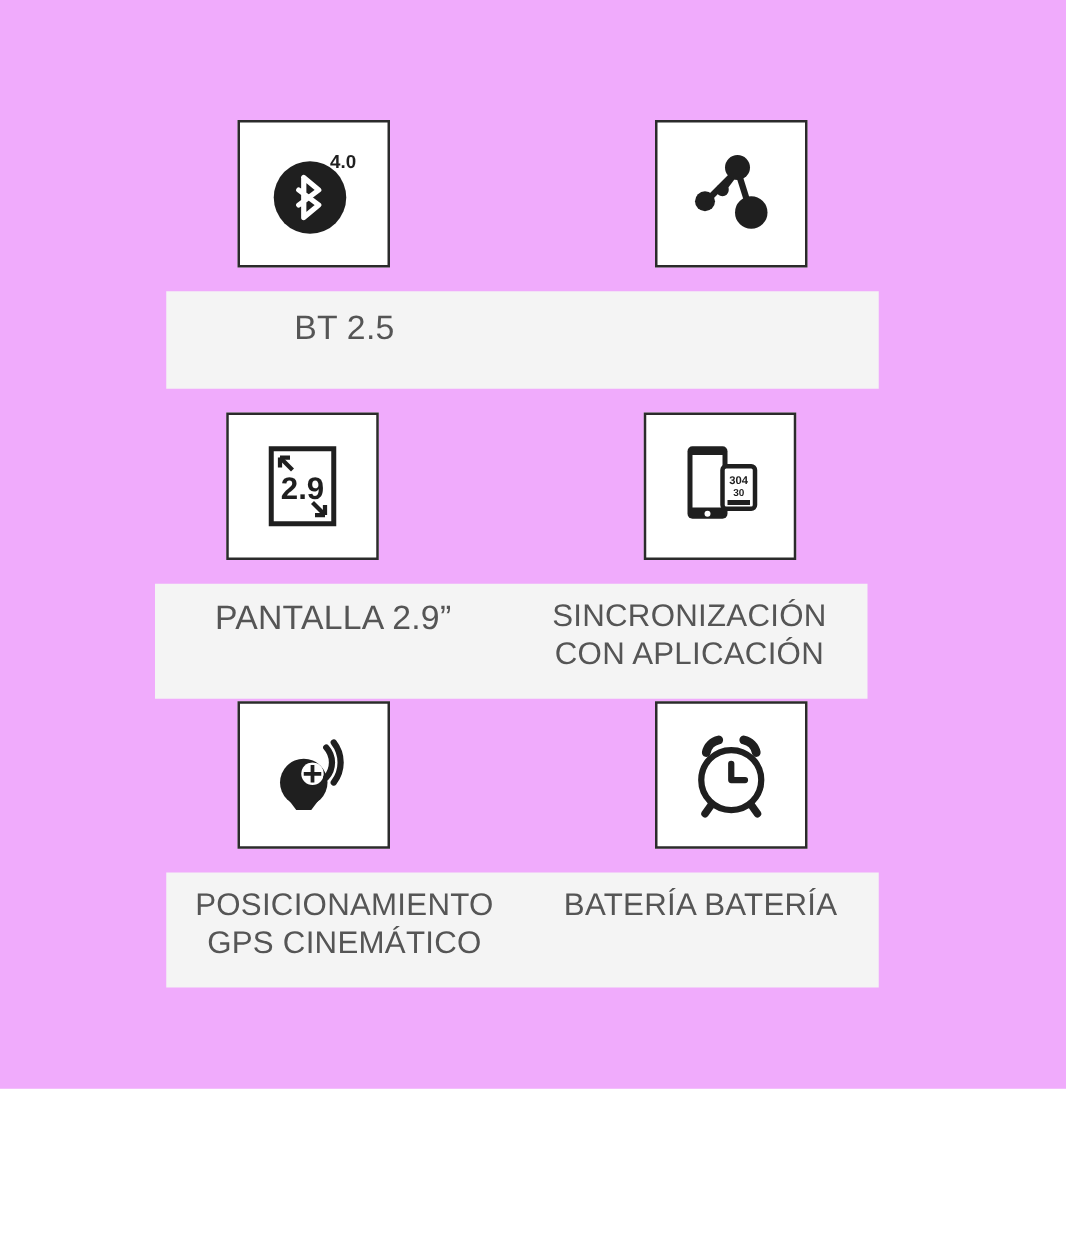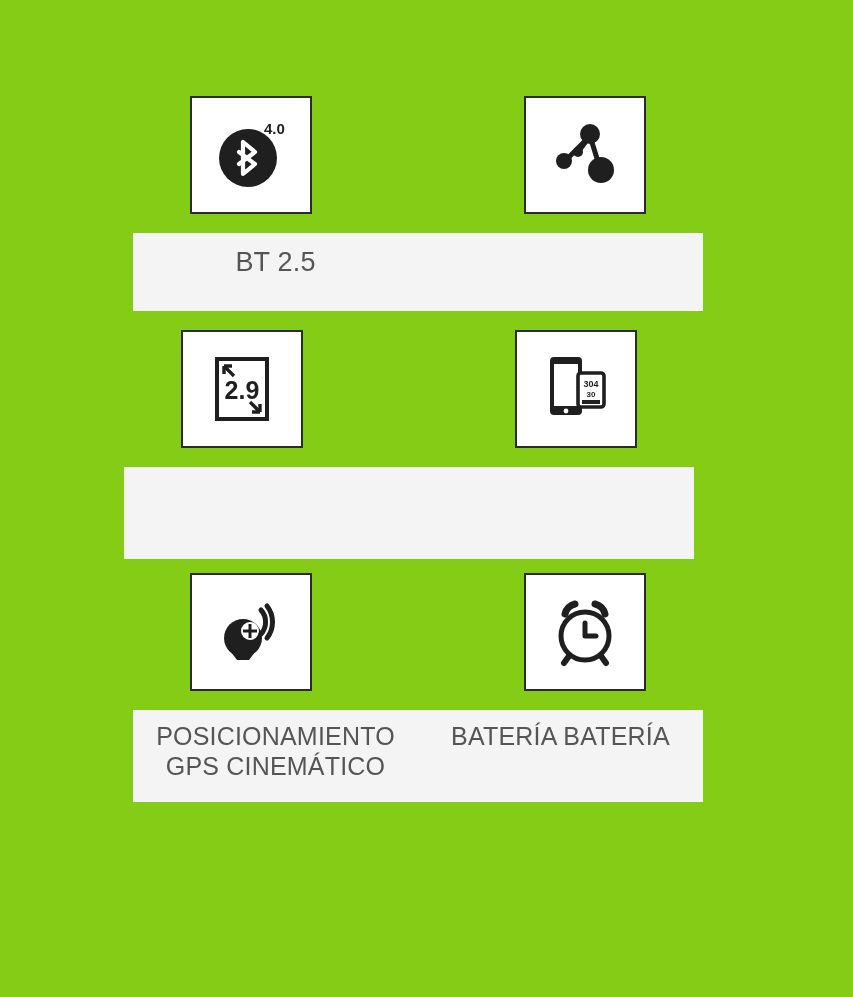--- a/index.html
+++ b/index.html
@@ -14,22 +14,22 @@
     color: #4a4a4a;
     position: relative;
     overflow: hidden;
   }
 
   .board {
     position: absolute;
     left: 0;
     top: 0;
     width: 853px;
-    height: 997px;
-    background: #84cc16;
+    height: 871px;
+    background: #f0abfc;
   }
 
   .icon-box {
     width: 122px;
     height: 118px;
     border: 2px solid #2b2b2b;
     background: #ffffff;
     display: flex;
     align-items: center;
     justify-content: center;
@@ -155,23 +155,32 @@
             <circle cx="32" cy="64" r="2.4" fill="#ffffff"></circle>
             <rect x="44" y="26" width="26" height="34" rx="3" fill="#ffffff" stroke="#1f1f1f" stroke-width="3.6"></rect>
             <text x="57" y="40" text-anchor="middle" font-family="Liberation Sans, sans-serif" font-size="9" font-weight="bold" fill="#1f1f1f">304</text>
             <text x="57" y="50" text-anchor="middle" font-family="Liberation Sans, sans-serif" font-size="8" font-weight="bold" fill="#1f1f1f">30</text>
             <rect x="48" y="53" width="18" height="4" fill="#1f1f1f"></rect>
           </svg>
         </span>
       </div>
     </div>
 
+    <div class="row-captions" style="margin-top:20px;">
+      <div class="cap-cell">
+        <div class="caption">PANTALLA 2.9”</div>
+      </div>
+      <div class="cap-cell">
+        <div class="caption small">SINCRONIZACIÓN</div>
+        <div class="caption small" style="padding-top:0;">CON APLICACIÓN</div>
+      </div>
+    </div>
   </div>
 
-  <div class="row" style="position:absolute; left:133px; top:573px; width:570px; height:150px;">
+  <div class="row" style="position:absolute; left:133px; top:561px; width:570px; height:150px;">
     <div class="row-band" style="top:137px; height:92px;"></div>
 
     <div class="row-icons" style="padding:0 57px;">
       <div class="icon-box">
         <span>
           <svg width="84" height="84" viewBox="0 0 84 84">
             <circle cx="34" cy="48" r="19" fill="#1f1f1f"></circle>
             <circle cx="41" cy="41" r="9" fill="#ffffff"></circle>
             <line x1="41" y1="34" x2="41" y2="48" stroke="#1f1f1f" stroke-width="3"></line>
             <line x1="34" y1="41" x2="48" y2="41" stroke="#1f1f1f" stroke-width="3"></line>

